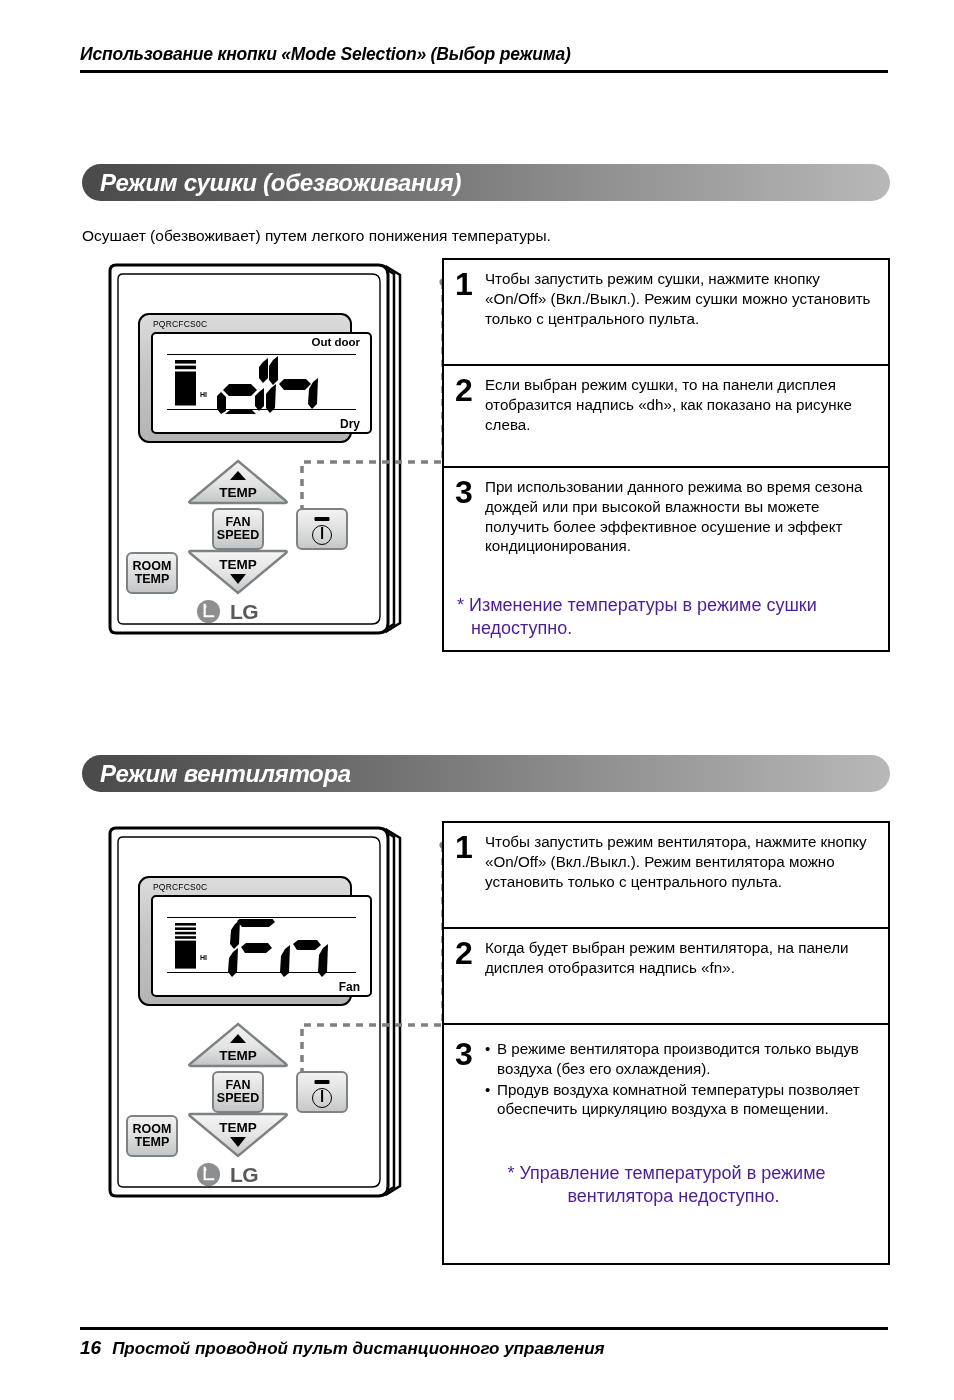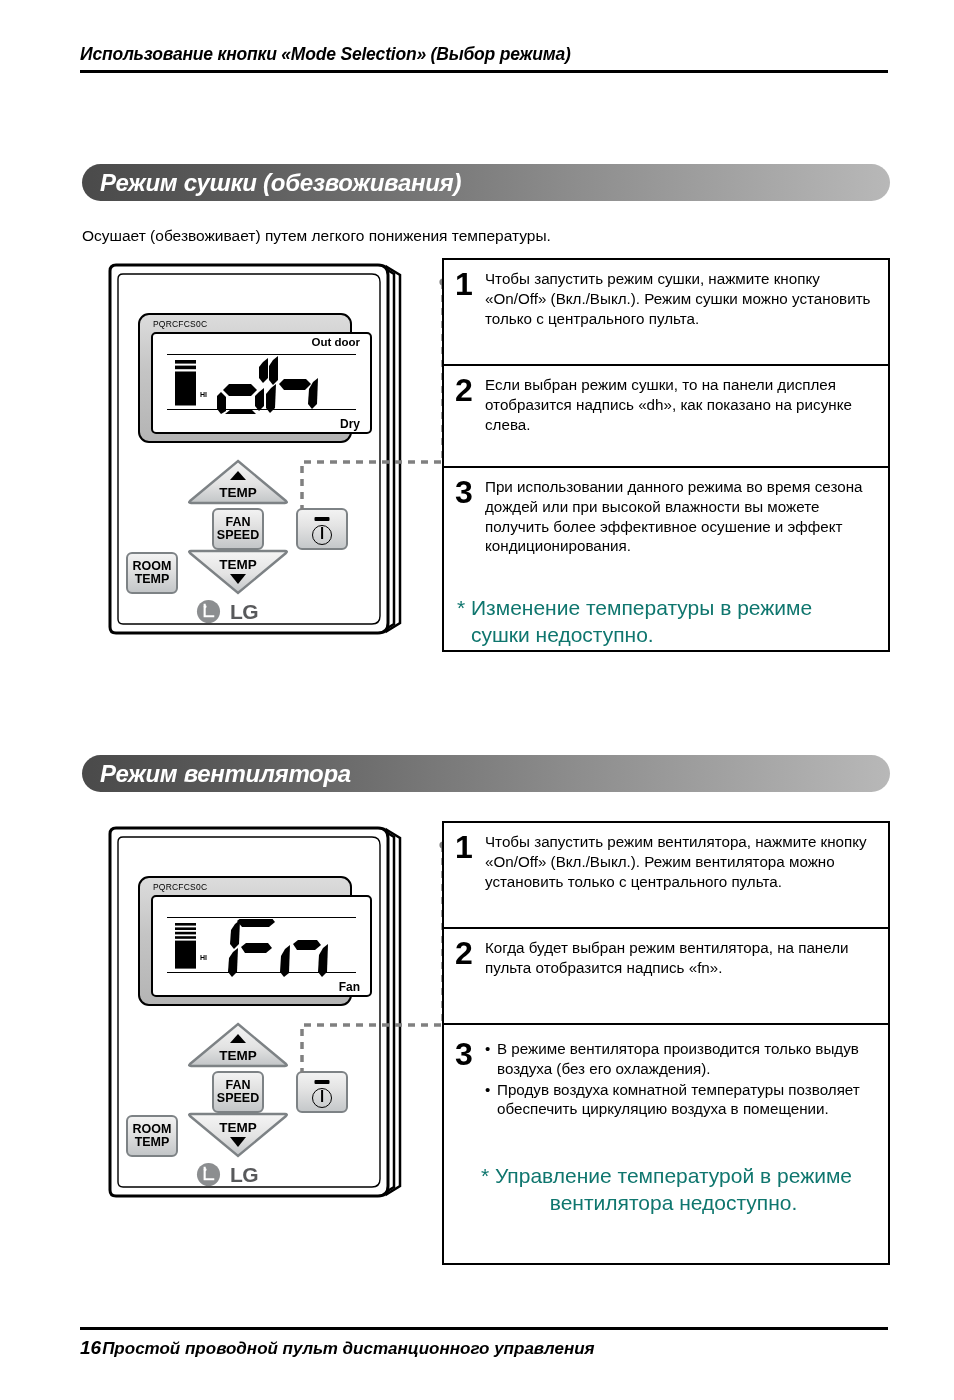--- a/index.html
+++ b/index.html
@@ -263,43 +263,43 @@
     position: relative;
     padding-left: 12px;
     margin-bottom: 1px;
   }
   .step-bullets li::before {
     content: "\2022";
     position: absolute;
     left: 0; top: 0;
   }
   .step-note {
-    font-size: 21px;
+    font-size: 18px;
     line-height: 1.3;
-    color: #0f766e;
+    color: #4c1d95;
     padding: 0 12px 0 13px;
   }
   .step-note .nbody { display: block; padding-left: 14px; text-indent: -14px; }
 
   
   .callout { position: absolute; pointer-events: none; }
   #callout-dry { left: 280px; top: 270px; width: 200px; height: 240px; }
   #callout-fan { left: 280px; top: 833px; width: 200px; height: 240px; }
 
   
   .page-footer {
     position: absolute;
     left: 80px; top: 1327px; width: 808px;
   }
   .page-footer .frule { border-bottom: 3px solid #000; }
   .page-footer .frow {
     margin-top: 7px;
     display: flex;
     align-items: baseline;
-    gap: 1px;
+    gap: 11px;
   }
   .page-footer .fnum {
     font-size: 19px;
     font-weight: bold;
     font-style: italic;
     color: #000;
   }
   .page-footer .ftext {
     font-size: 17px;
     font-style: italic;
@@ -537,21 +537,21 @@
   <circle cx="163" cy="12" r="3.6" fill="#808080"></circle>
 </svg>
 
 <div class="steps-box" id="steps-fan">
   <div class="step-row" style="height:106px;">
     <div class="step-num">1</div>
     <div class="step-text">Чтобы запустить режим вентилятора, нажмите кнопку «On/Off» (Вкл./Выкл.). Режим вентилятора можно установить только с центрального пульта.</div>
   </div>
   <div class="step-row" style="height:96px;">
     <div class="step-num">2</div>
-    <div class="step-text">Когда будет выбран режим вентилятора, на панели пульта отобразится надпись «fn».</div>
+    <div class="step-text">Когда будет выбран режим вентилятора, на панели дисплея отобразится надпись «fn».</div>
   </div>
   <div class="step-row last" style="padding-top:14px; padding-bottom:4px;">
     <div class="step-num">3</div>
     <ul class="step-bullets">
       <li>В режиме вентилятора производится только выдув воздуха (без его охлаждения).</li>
       <li>Продув воздуха комнатной температуры позволяет обеспечить циркуляцию воздуха в помещении.</li>
     </ul>
   </div>
   <div class="step-note" style="margin-top:38px;text-align:center;">
     <span class="nbody">* Управление температурой в режиме вентилятора недоступно.</span>

